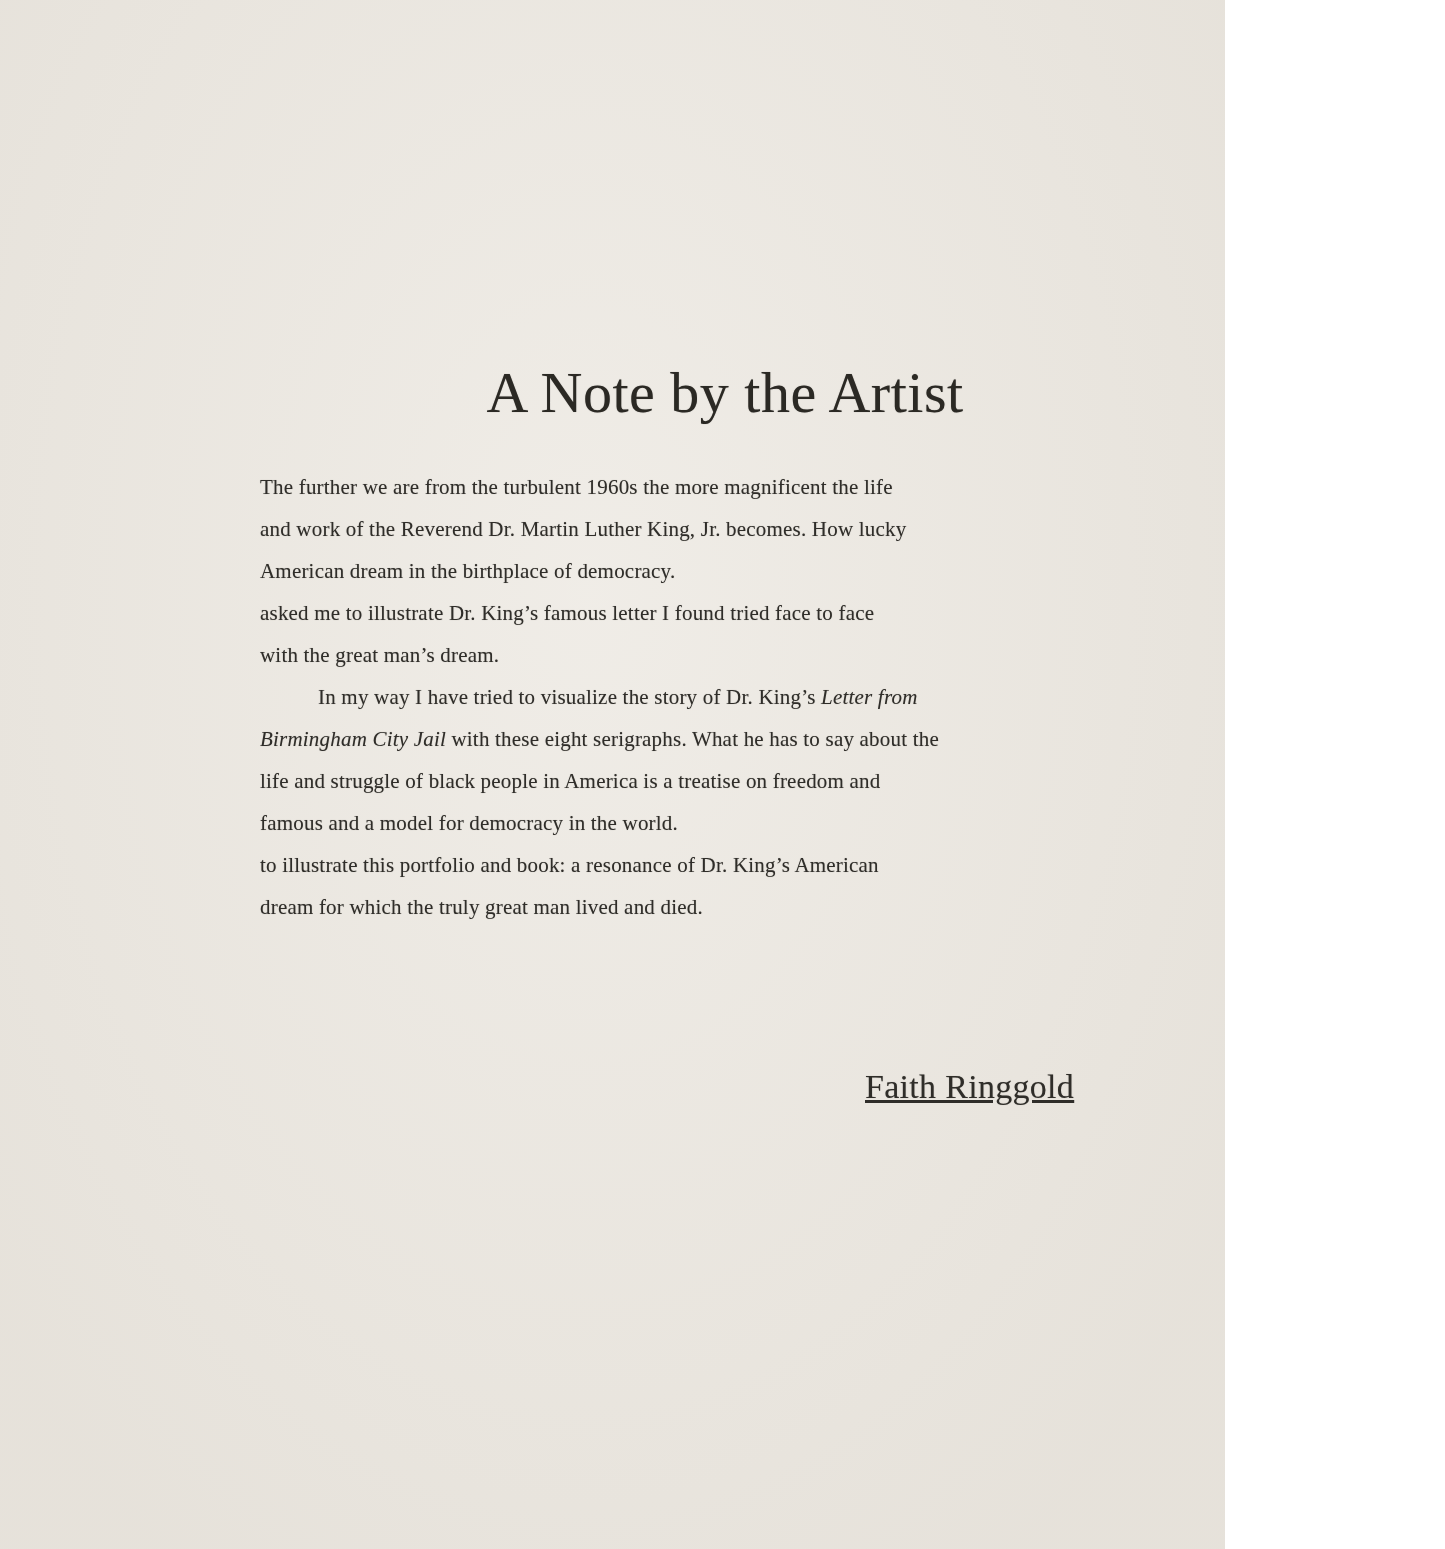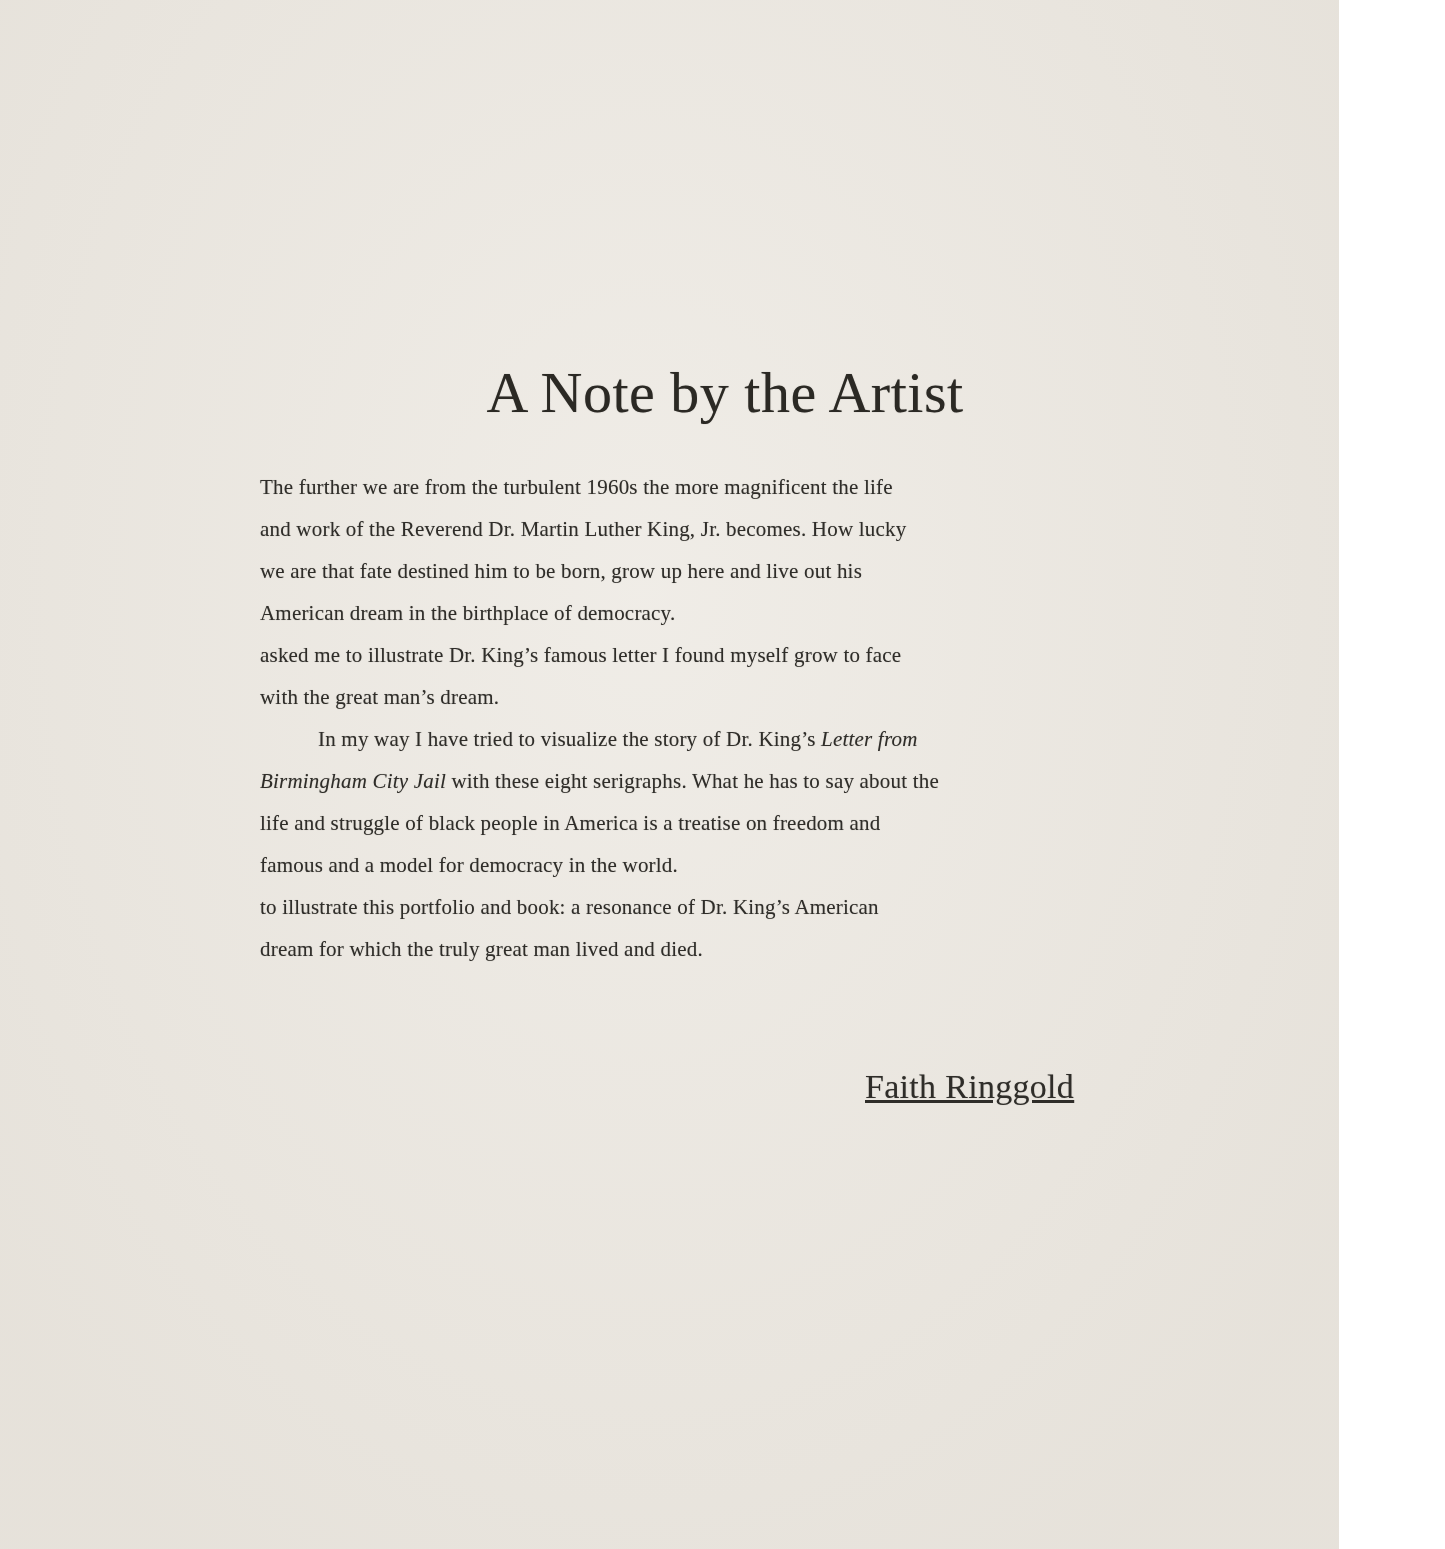--- a/index.html
+++ b/index.html
@@ -1,21 +1,21 @@
 <!DOCTYPE html>
 <html><head>
 <meta charset="utf-8">
 <style>
   html, body {
     margin: 0;
     padding: 0;
   }
   .page {
     position: relative;
-    width: 1339px;
+    width: 1225px;
     height: 1549px;
     overflow: hidden;
     background:
       radial-gradient(ellipse at 48% 38%, rgba(255,255,255,0.20), rgba(120,110,95,0.05) 85%),
       #ece8e1;
     font-family: "Liberation Serif", serif;
     color: #2f2d29;
   }
   .page-title {
     position: absolute;
@@ -64,23 +64,22 @@
 </style>
 </head>
 <body>
 
 <div class="page">
   <h1 class="page-title">A Note by the Artist</h1>
 
   <div class="note-body">
       <div class="line"><span>The further we are from the turbulent 1960s the more magnificent the life</span></div>
       <div class="line"><span>and work of the Reverend Dr. Martin Luther King, Jr. becomes. How lucky</span></div>
-      <div class="line"><span>we are that fate destined him to be born, grow up here and live out his</span></div>
       <div class="line"><span>American dream in the birthplace of democracy.</span></div>
-      <div class="line"><span>asked me to illustrate Dr. King’s famous letter I found myself grow to face</span></div>
+      <div class="line"><span>asked me to illustrate Dr. King’s famous letter I found tried face to face</span></div>
       <div class="line"><span>with the great man’s dream.</span></div>
       <div class="line indent"><span>In my way I have tried to visualize the story of Dr. King’s </span><em>Letter from</em></div>
       <div class="line"><em>Birmingham City Jail</em><span> with these eight serigraphs. What he has to say about the</span></div>
       <div class="line"><span>life and struggle of black people in America is a treatise on freedom and</span></div>
       <div class="line"><span>famous and a model for democracy in the world.</span></div>
       <div class="line"><span>to illustrate this portfolio and book: a resonance of Dr. King’s American</span></div>
       <div class="line"><span>dream for which the truly great man lived and died.</span></div>
     </div>
 
   <div class="signature">Faith Ringgold</div>

